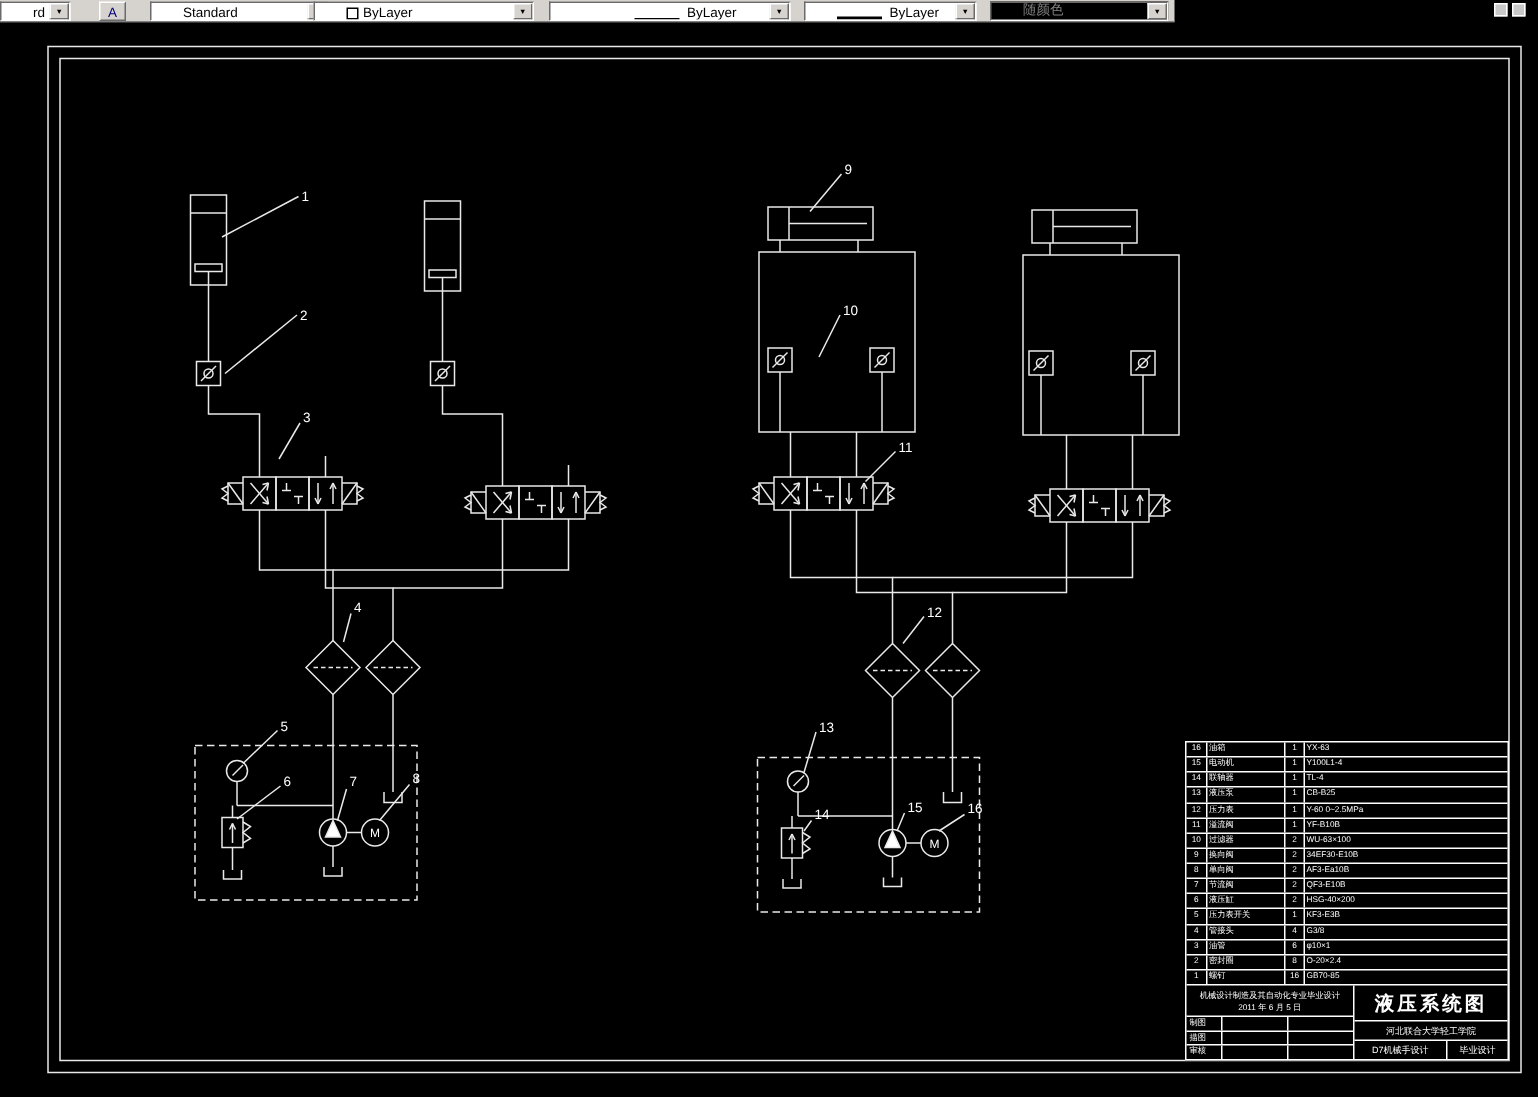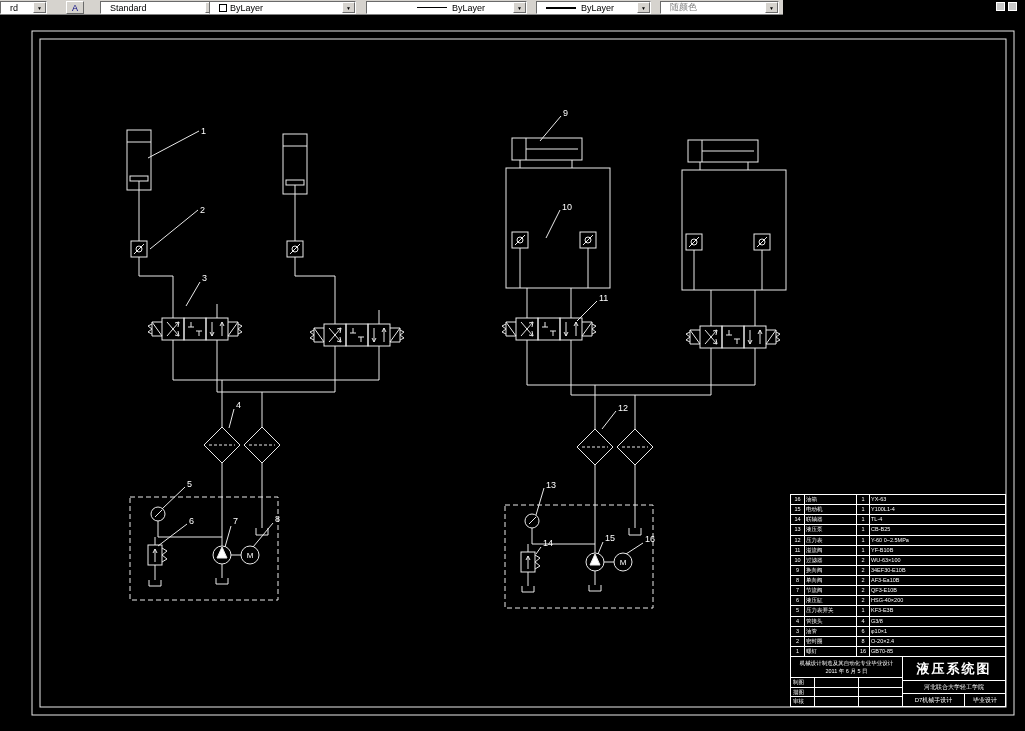--- a/index.html
+++ b/index.html
@@ -4,26 +4,26 @@
 <style>
   *{box-sizing:border-box;margin:0;padding:0}
   html,body{width:1025px;height:731px;background:#000;overflow:hidden;
     font-family:"Liberation Sans","DejaVu Sans",sans-serif}
 
   
   .toolbar{position:absolute;left:0;top:0;width:1025px;height:15px;background:#000}
   .tb-strip{position:absolute;left:0;top:0;width:783px;height:15px;background:#d6d3ce;
     border-bottom:1px solid #808080}
   .combo{position:absolute;top:1px;height:13px;background:#fff;border:1px solid;
-    border-color:#6a6a6a #fff #fff #6a6a6a;display:flex;align-items:center;
-    font-size:9px;color:#000;padding-left:9px;overflow:hidden;white-space:nowrap}
+    border-color:#6a6a6a #fff #fff #6a6a6a;display:flex;align-items:flex-end;
+    font-size:9px;color:#000;padding-left:21px;overflow:hidden;white-space:nowrap}
   .combo .arrow{position:absolute;right:0;top:0;height:11px;width:13px;background:#d6d3ce;
     border:1px solid;border-color:#fff #6a6a6a #6a6a6a #fff;font-size:5px;
     display:flex;align-items:center;justify-content:center;color:#000}
-  .combo.disabled{background:#ffffff;color:#808080}
+  .combo.disabled{background:#000000;color:#808080}
   .swatch{display:inline-block;width:8px;height:8px;background:#fff;border:1px solid #000;margin-right:3px}
   .lsample{display:inline-block;width:30px;border-top:1px solid #000;margin-right:5px}
   .lsample.thick{border-top-width:2px}
   .tbtn{position:absolute;left:66px;top:1px;width:18px;height:13px;background:#d6d3ce;
     border:1px solid;border-color:#fff #6a6a6a #6a6a6a #fff;font-size:9px;line-height:10px;
     text-align:center;color:#000080;cursor:pointer}
   .mini-ic{position:absolute;top:2px;width:9px;height:9px;background:#c8c8c8;border:1px solid #fff}
 
   
   .canvas{position:absolute;left:0;top:15px;width:1025px;height:716px;background:#000}

